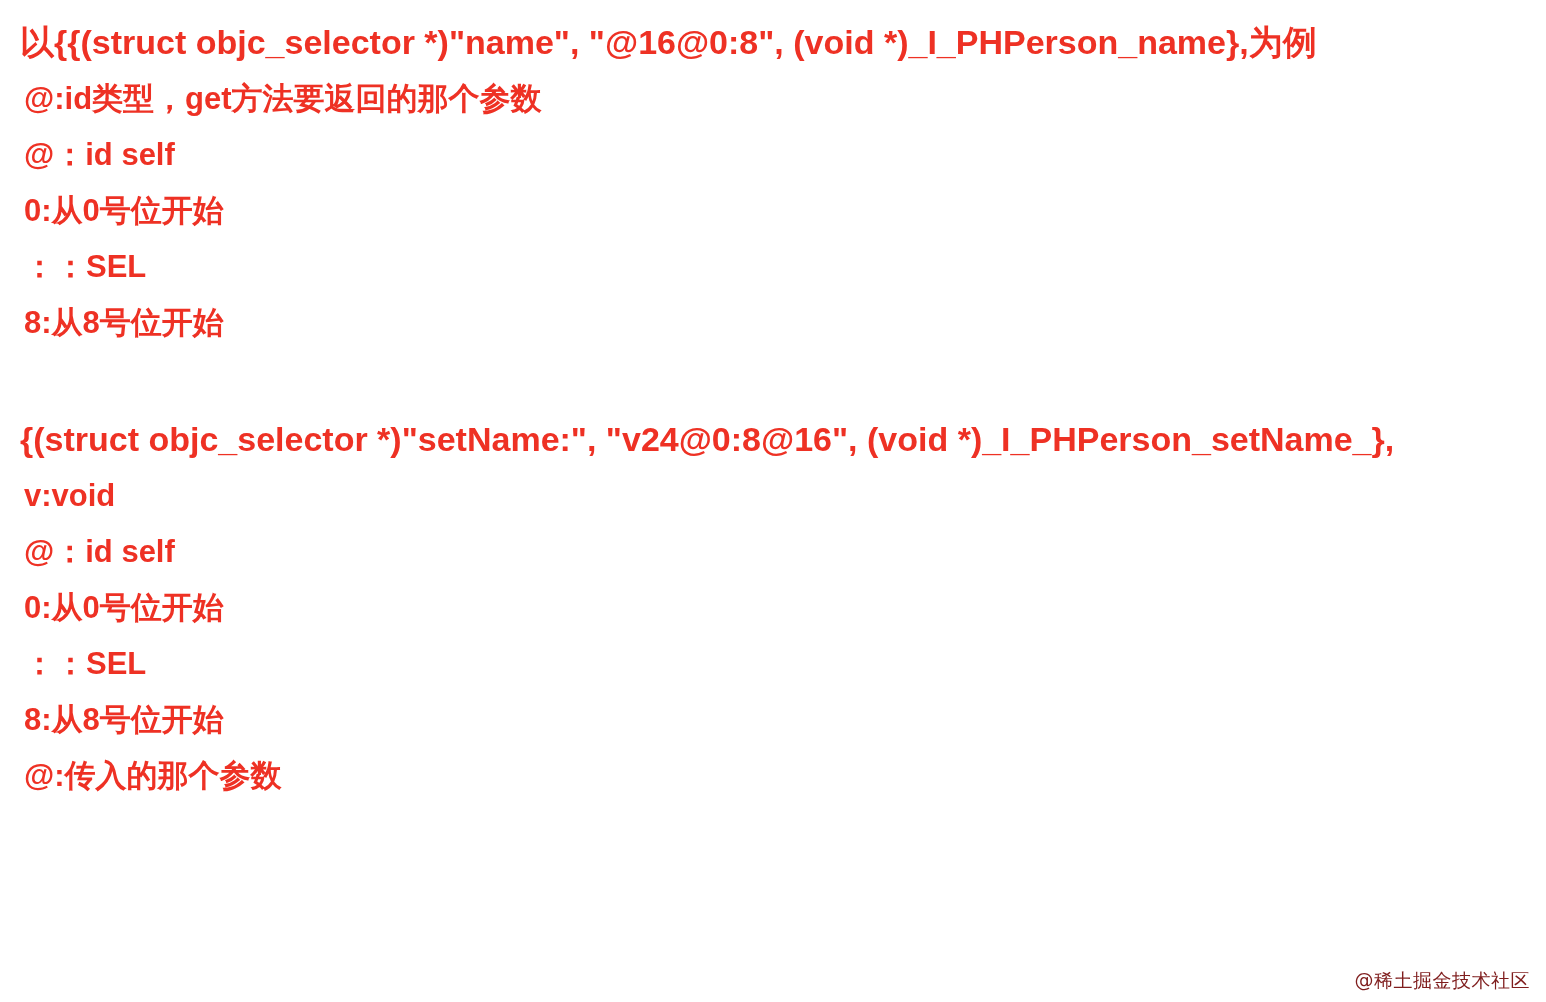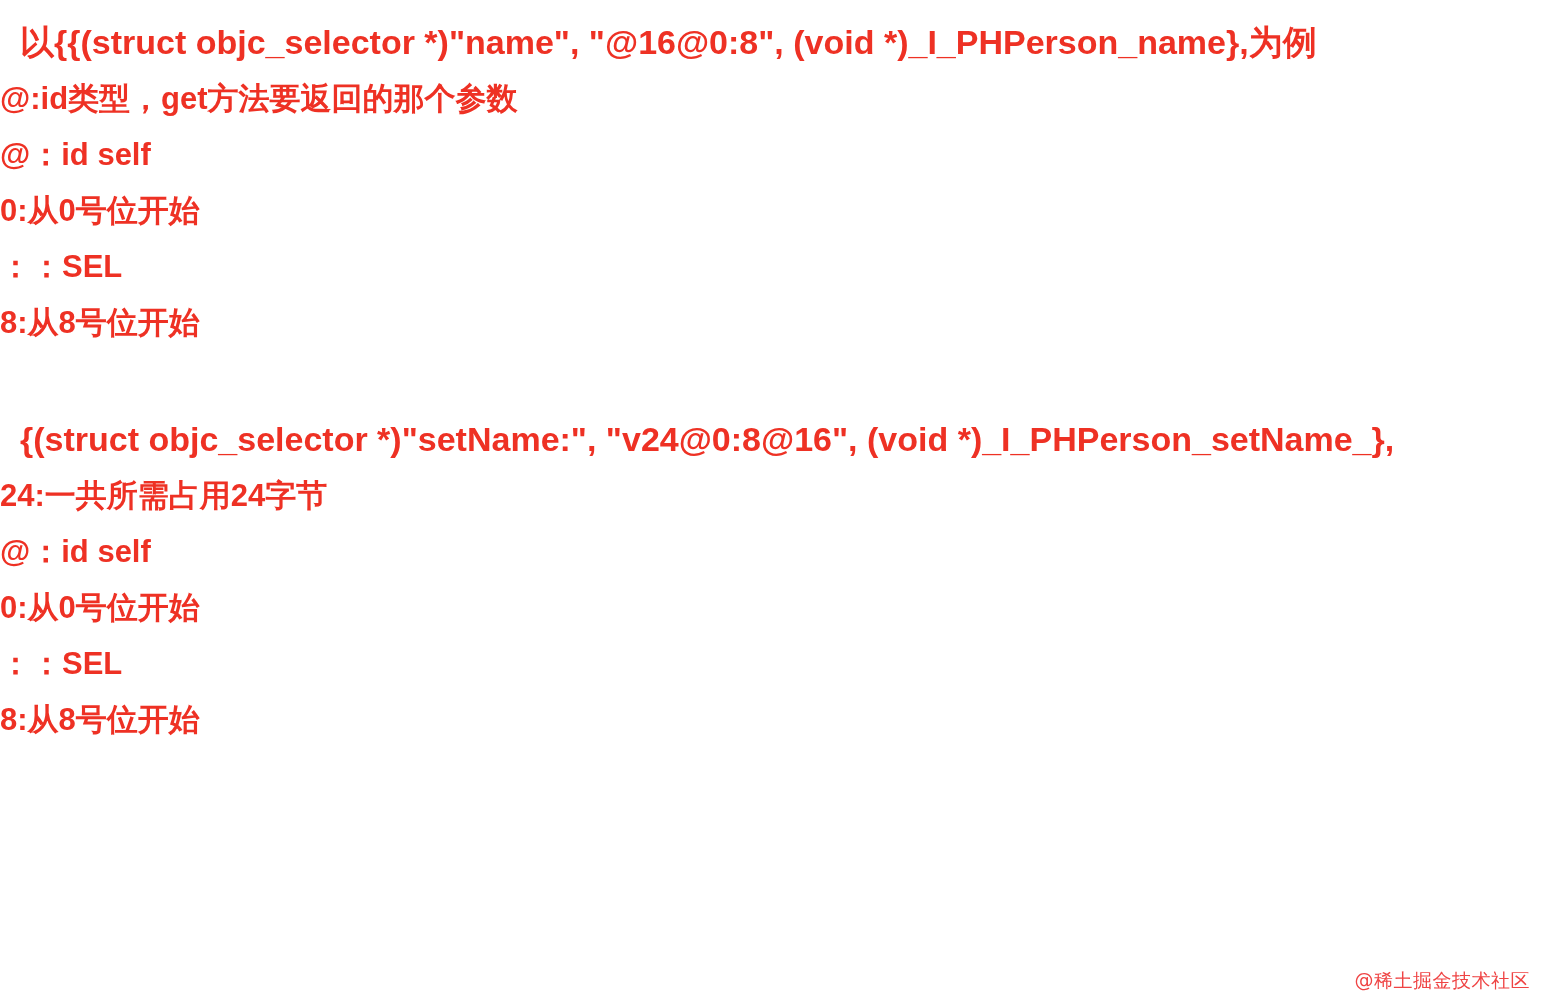--- a/index.html
+++ b/index.html
@@ -43,32 +43,33 @@
   .line.sig {
     font-size: 34px;
     line-height: 57px;
     padding-left: 20px;
   }
 
   
   .line.exp {
     font-size: 31px;
     line-height: 56px;
+    padding-left: 24px;
   }
 
   
   .block-gap {
     height: 60px;
   }
 
   .watermark {
     position: absolute;
     right: 16px;
     bottom: 8px;
-    color: #ef4444;
+    color: #7f1d1d;
     font-size: 19px;
     font-family: "DejaVu Sans", "Liberation Sans", sans-serif;
     font-weight: 400;
     letter-spacing: 0.5px;
     white-space: pre;
     user-select: none;
   }
 </style>
 </head>
 <body>
@@ -85,24 +86,25 @@
       <div class="line exp">0:从0号位开始</div>
       <div class="line exp">：：SEL</div>
       <div class="line exp">8:从8号位开始</div>
     </div>
 
     <div class="block-gap"></div>
 
     <div>
       <div class="line sig">{(struct objc_selector *)"setName:", "v24@0:8@16", (void *)_I_PHPerson_setName_},</div>
 
-      <div class="line exp">24:一共所需占用24字节</div>
+      <div class="line exp">v:void</div>
       <div class="line exp">@：id self</div>
       <div class="line exp">0:从0号位开始</div>
       <div class="line exp">：：SEL</div>
       <div class="line exp">8:从8号位开始</div>
+      <div class="line exp">@:传入的那个参数</div>
     </div>
 
   </div>
 
   <div class="watermark">@稀土掘金技术社区</div>
 
 </div>
 
 </body></html>

